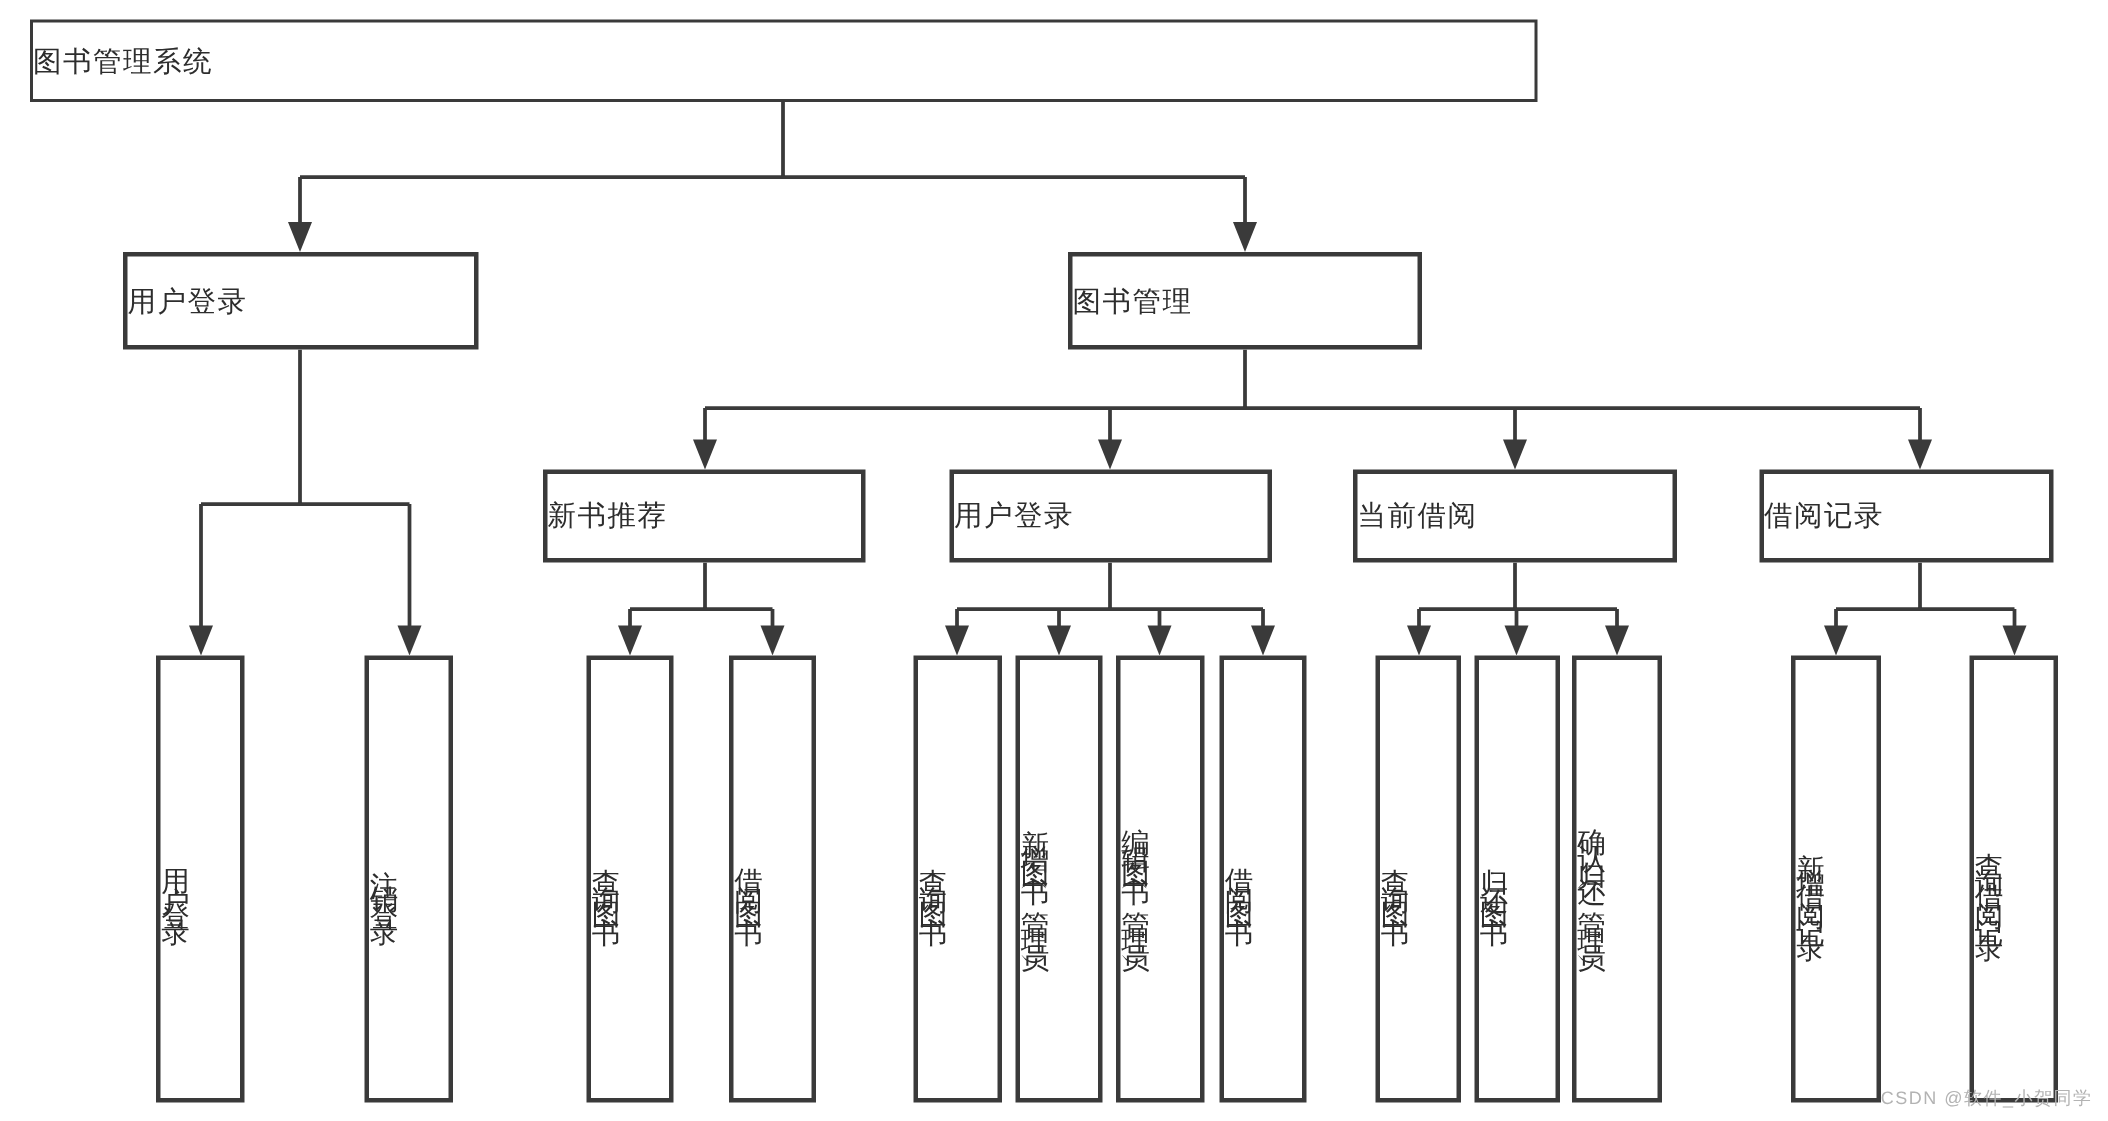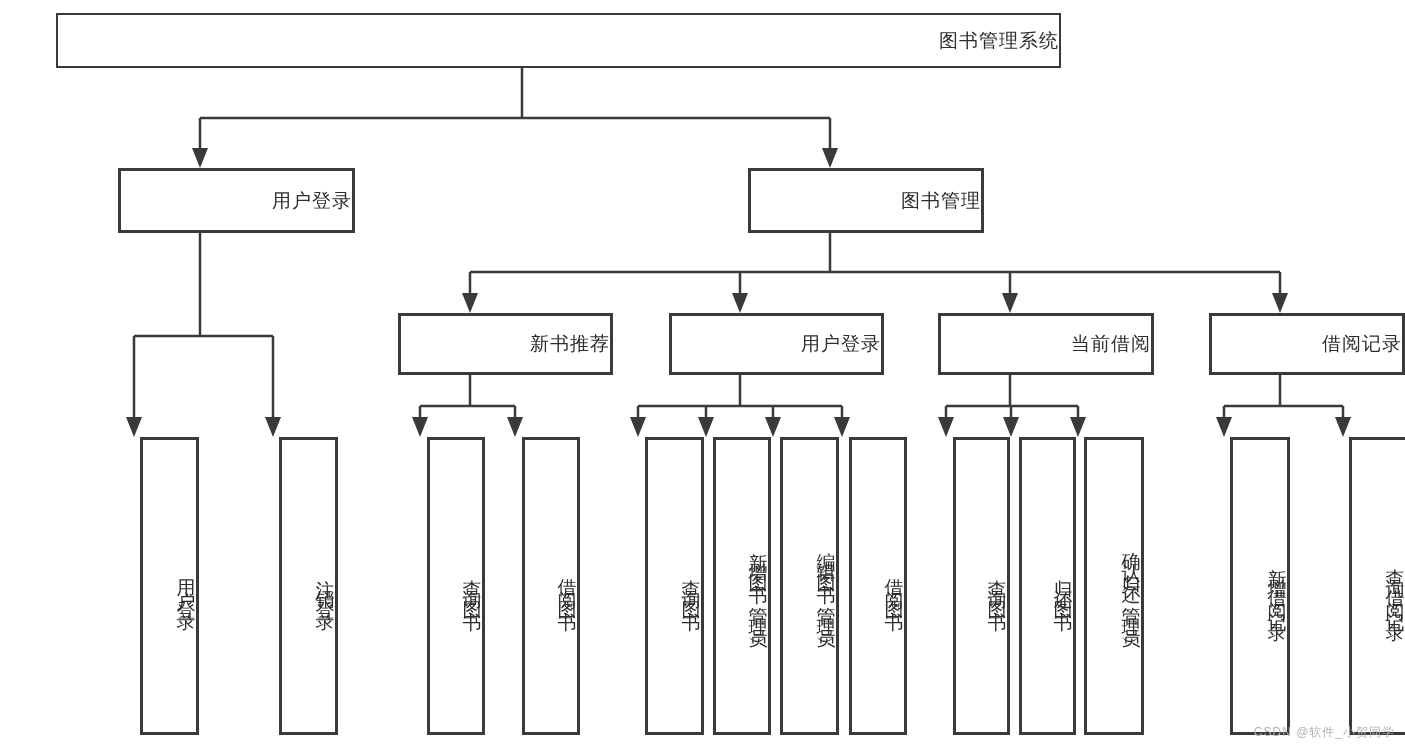--- a/index.html
+++ b/index.html
@@ -22,23 +22,22 @@
     width: 1405px;
     height: 747px;
   }
   .node {
     position: absolute;
     box-sizing: border-box;
     background: #ffffff;
     border: 3px solid #3a3a3a;
     display: flex;
     align-items: center;
-    justify-content: flex-end;
+    justify-content: flex-start;
     text-align: center;
-    margin-left: 36px;
   }
   .h-node {
     font-size: 19px;
     letter-spacing: 1px;
   }
   .root-node {
     border-width: 2px;
     font-size: 19px;
   }
   .v-node .v-text {
@@ -117,21 +116,21 @@
 
   <div class="node h-node" style="left:712px; top:168px; width:236px; height:65px;">
     <span>图书管理</span>
   </div>
   <div class="node h-node" style="left:633px; top:313px; width:215px; height:62px;">
     <span>用户登录</span>
   </div>
   <div class="node h-node" style="left:902px; top:313px; width:216px; height:62px;">
     <span>当前借阅</span>
   </div>
-  <div class="node h-node" style="left:1173px; top:313px; width:196px; height:62px;padding-left:41px;">
+  <div class="node h-node" style="left:1173px; top:313px; width:196px; height:62px;">
     <span>借阅记录</span>
   </div>
 
   <div class="node v-node" style="left:104px; top:437px; width:59px; height:298px;">
     <span class="v-text">用户登录</span>
   </div>
   <div class="node v-node" style="left:243px; top:437px; width:59px; height:298px;">
     <span class="v-text">注销登录</span>
   </div>
 

